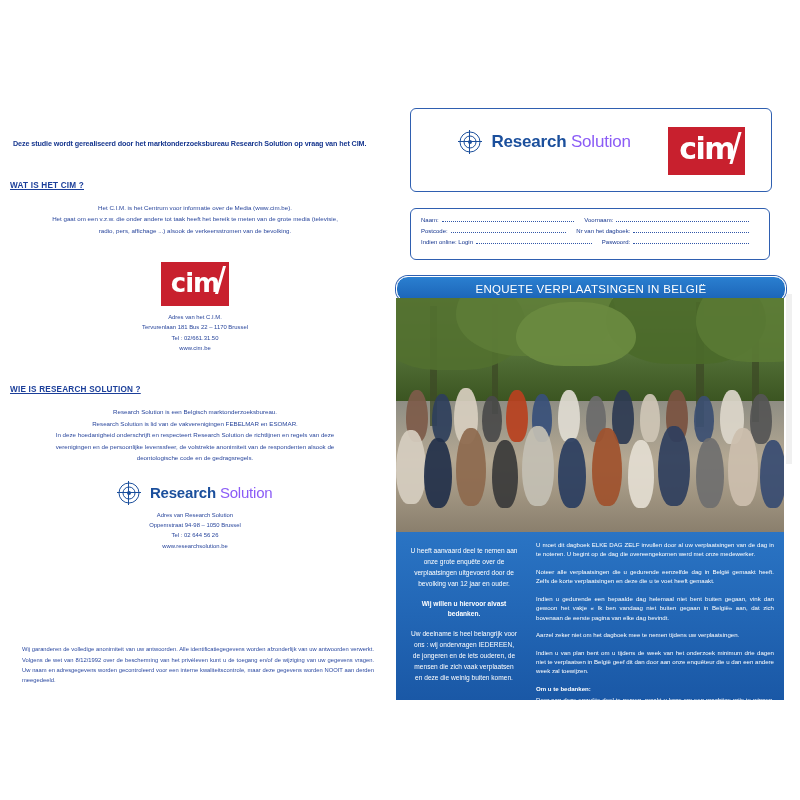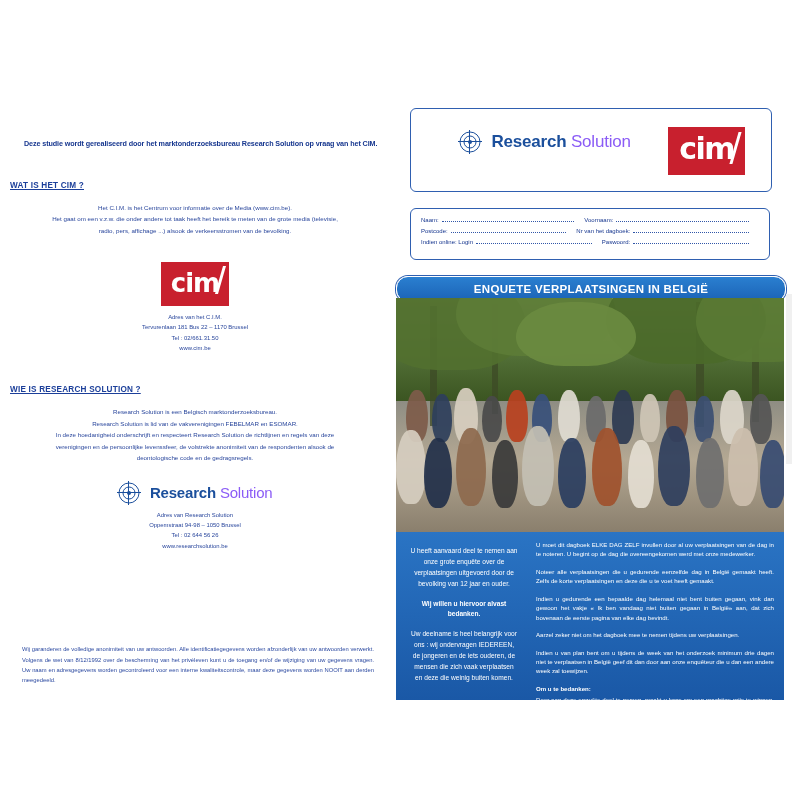--- a/index.html
+++ b/index.html
@@ -26,21 +26,21 @@
     width: 370px;
     height: 545px;
     color: #1b3c8c;
   }
   .lead-line {
     font-size: 7.2px;
     font-weight: bold;
     color: #17378f;
     letter-spacing: -0.1px;
     line-height: 1.2;
-    margin: 0 0 32px 14px;
+    margin: 0 0 32px 3px;
   }
   .sect-title {
     text-align: left;
     font-size: 8.2px;
     font-weight: bold;
     color: #1c3f9a;
     text-decoration: underline;
     margin: 0 0 12px 0;
     letter-spacing: 0.2px;
   }
@@ -205,21 +205,21 @@
     position: absolute;
     left: 4px; top: 168px;
     width: 388px; height: 24px;
     background: #1f6fc4;
     background: linear-gradient(#2a7fd0, #1b63b6);
     border-radius: 12px;
     border: 1px solid #ffffff;
     box-shadow: 0 0 0 1px #2f5fb0;
     color: #ffffff;
     font-size: 11.5px;
-    font-weight: bold;
+    font-weight: normal;
     letter-spacing: 0.3px;
     display: flex;
     align-items: center;
     justify-content: center;
   }
 
   .photo {
     position: absolute;
     left: 4px; top: 190px;
     width: 388px; height: 234px;

